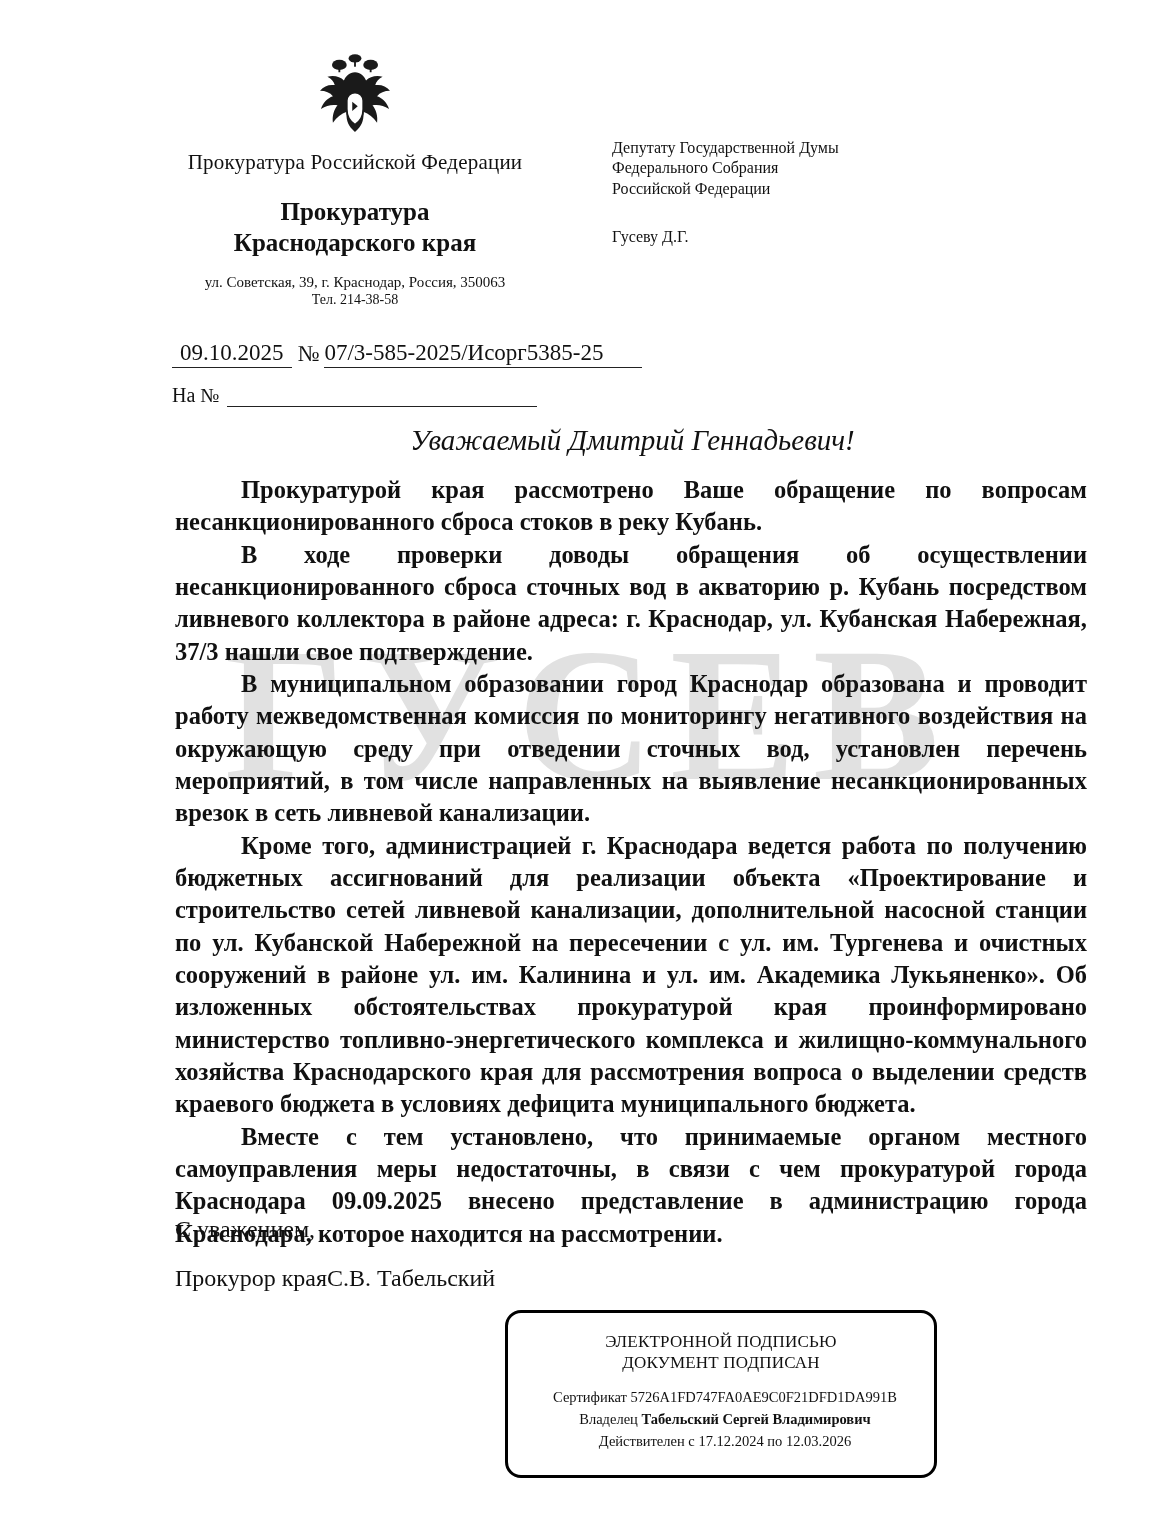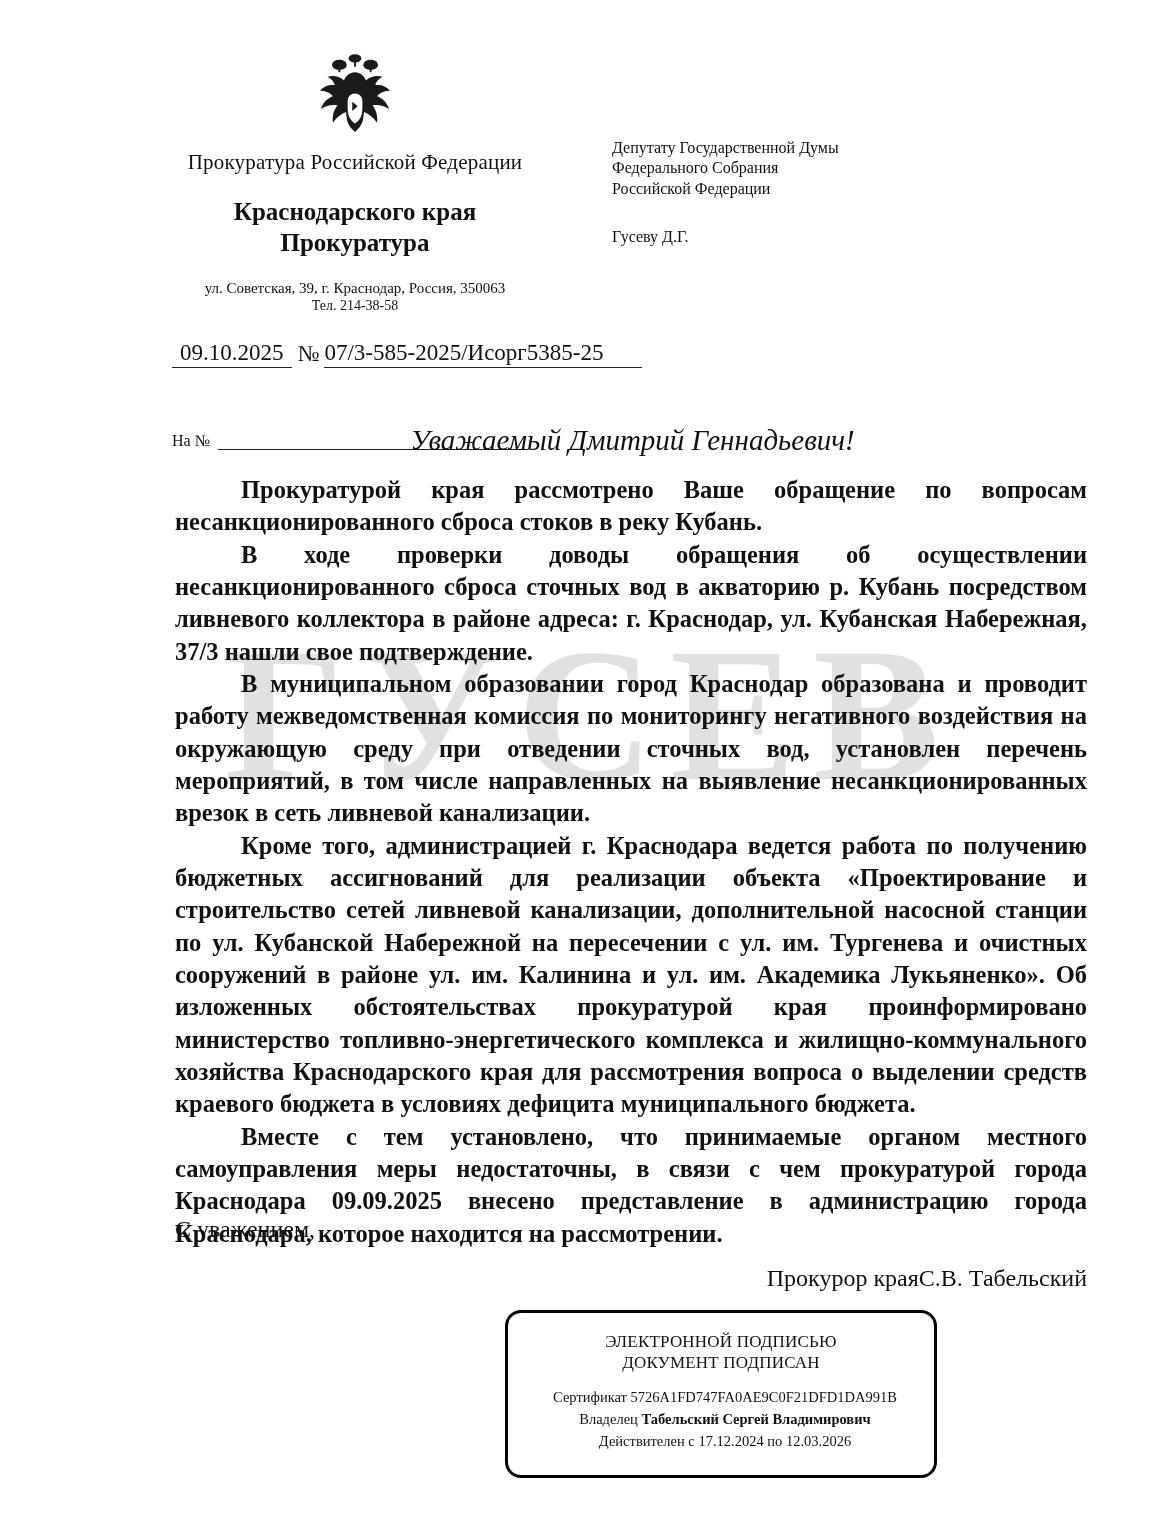--- a/index.html
+++ b/index.html
@@ -61,21 +61,21 @@
     margin-top: 2px;
   }
   .org-title {
     font-size: 25px;
     font-weight: bold;
     line-height: 1.22;
     margin-top: 22px;
   }
   .addr {
     font-size: 15px;
-    margin-top: 20px;
+    margin-top: 14px;
     line-height: 1.35;
   }
   .phone {
     font-size: 14px;
   }
 
   
   .numline {
     position: absolute;
     left: 172px;
@@ -96,25 +96,24 @@
   .numline .num {
     border-bottom: 1.6px solid #222;
     padding: 0 4px 1px 0;
     flex: 1;
   }
 
   .na-line {
     position: absolute;
     left: 172px;
     top: 384px;
-    font-size: 16px;
+    font-size: 20px;
     display: flex;
     align-items: flex-end;
     gap: 8px;
-    margin-top: 48px;
   }
   .na-line .rule {
     display: inline-block;
     width: 310px;
     border-bottom: 1.4px solid #222;
     height: 16px;
   }
 
   
   .addressee {
@@ -164,21 +163,21 @@
     left: 175px;
     top: 1216px;
     font-size: 24px;
   }
   .signrow {
     position: absolute;
     left: 175px;
     top: 1265px;
     width: 912px;
     display: flex;
-    justify-content: flex-end;
+    justify-content: flex-start;
     font-size: 24px;
   }
 
   
   .stamp {
     position: absolute;
     left: 505px;
     top: 1310px;
     width: 432px;
     height: 168px;
@@ -222,22 +221,22 @@
         <rect x="66" y="17" width="2" height="5"></rect>
 
         <path d="M50 22 C44 22 40 26 38 31 C34 27 27 25 20 27 C24 29 27 32 28 36 C22 35 16 37 12 42 C18 42 23 44 26 48 C20 50 15 55 13 62 C19 58 25 57 31 58 C27 63 25 70 26 77 C30 71 35 67 41 65 C40 72 42 79 47 84 L50 87 L53 84 C58 79 60 72 59 65 C65 67 70 71 74 77 C75 70 73 63 69 58 C75 57 81 58 87 62 C85 55 80 50 74 48 C77 44 82 42 88 42 C84 37 78 35 72 36 C73 32 76 29 80 27 C73 25 66 27 62 31 C60 26 56 22 50 22 Z"></path>
 
         <path d="M50 44 C45 44 41 48 41 53 L41 62 C41 70 45 76 50 79 C55 76 59 70 59 62 L59 53 C59 48 55 44 50 44 Z" fill="#ffffff" stroke="#1a1a1a" stroke-width="2"></path>
         <path d="M47 54 l6 5 -6 5 z" fill="#1a1a1a"></path>
       </g>
     </svg>
     <div class="org-line">Прокуратура Российской Федерации</div>
     <div class="org-title">
+      <div>Прокуратура</div>
       <div>Краснодарского края</div>
-      <div>Прокуратура</div>
     </div>
     <div class="addr">ул. Советская, 39, г. Краснодар, Россия, 350063</div>
     <div class="phone">Тел. 214-38-58</div>
   </div>
 
   <div class="numline">
     <span class="date">09.10.2025</span>
     <span class="nosign">№</span>
     <span class="num">07/3-585-2025/Исорг5385-25</span>
   </div>

